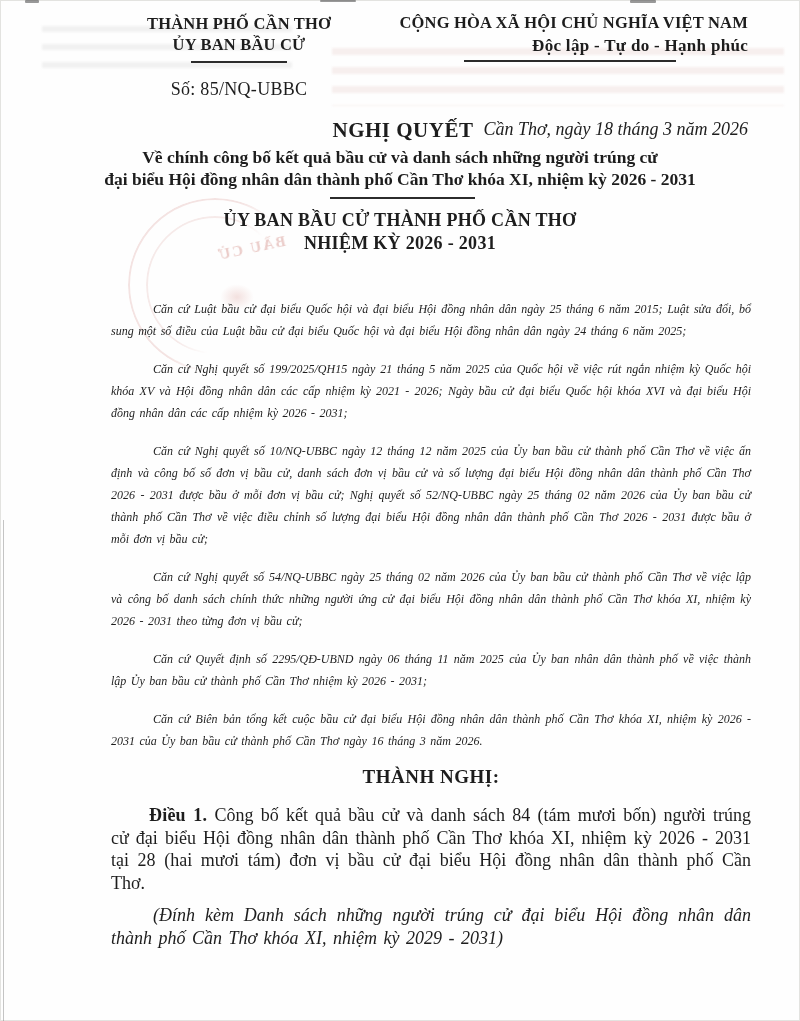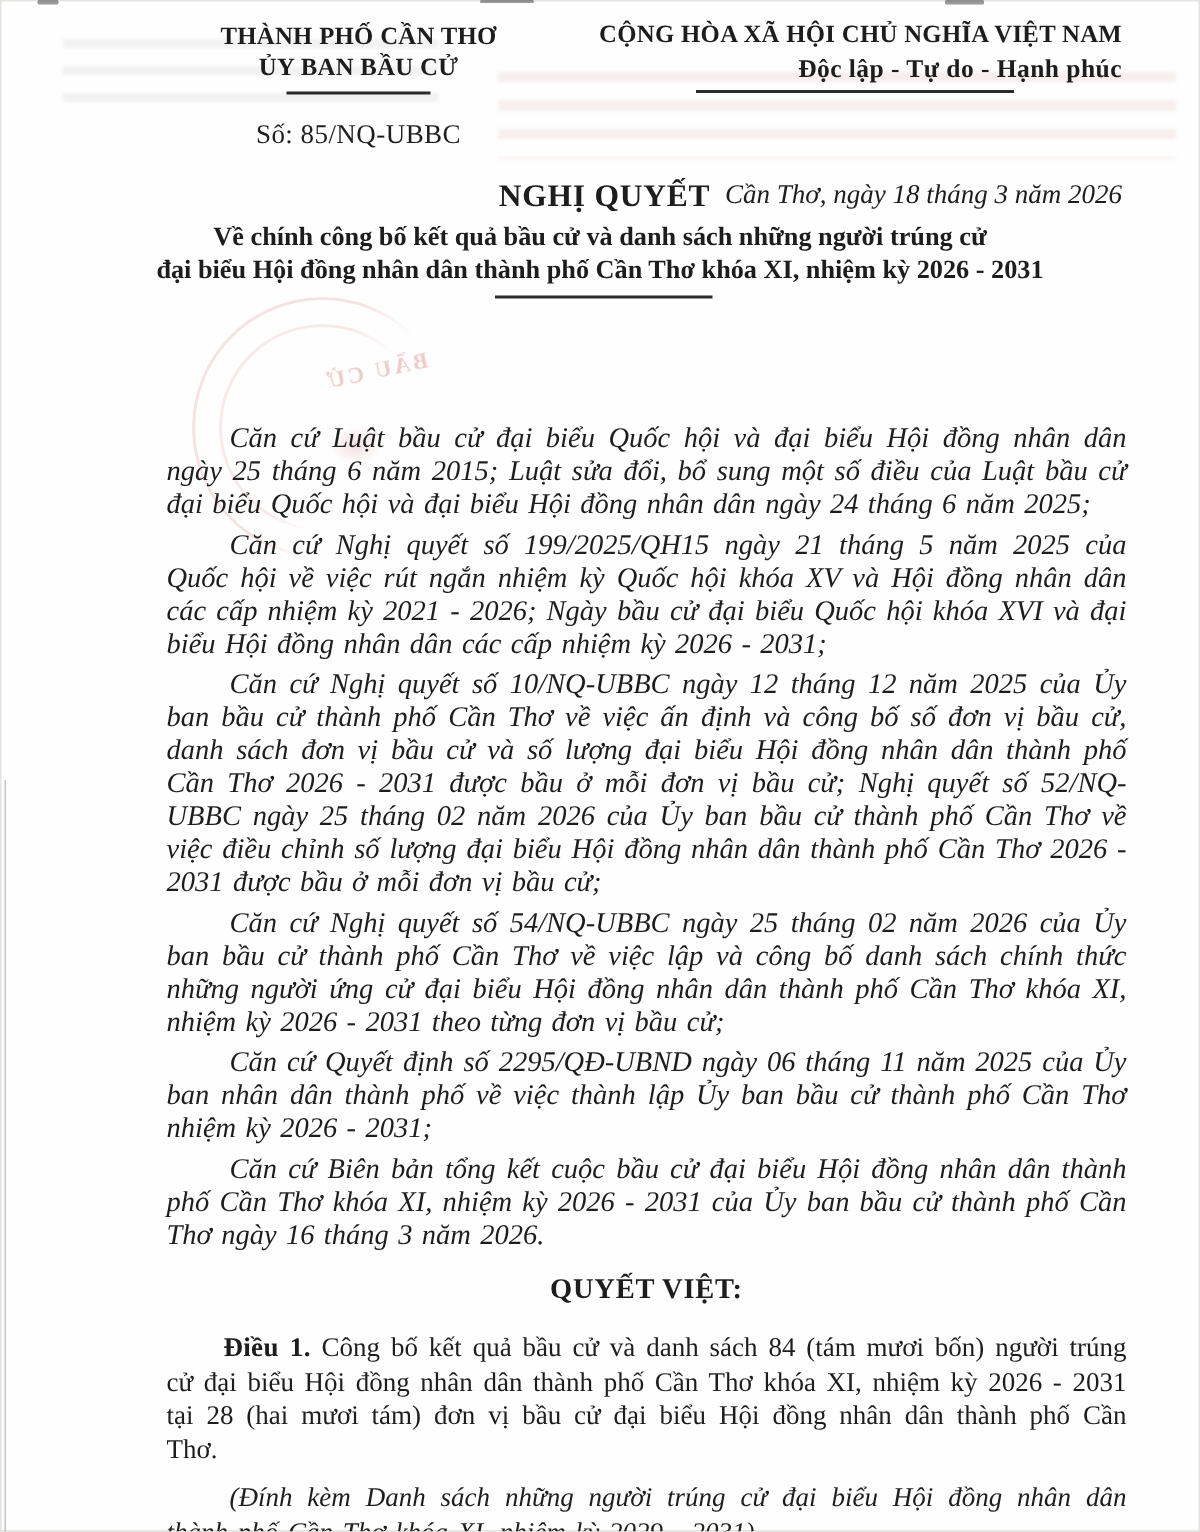--- a/index.html
+++ b/index.html
@@ -37,21 +37,21 @@
   .doc-title{position:absolute;left:3px;top:118px;width:100%;text-align:center;
     font-weight:bold;font-size:21px;letter-spacing:.5px;}
   .doc-subtitle{position:absolute;left:60px;top:146px;width:680px;text-align:center;
     font-weight:bold;font-size:17.5px;line-height:22px;}
   .subtitle-rule{position:absolute;left:330px;top:197px;width:145px;height:0;border-top:2px solid #2b2b2b;}
   .issuer-block{position:absolute;left:100px;top:209px;width:600px;text-align:center;
     font-weight:bold;font-size:18px;line-height:23px;letter-spacing:.3px;}
 
   
   .body-block{position:absolute;left:111px;top:282px;width:640px;}
-  .recital{font-style:italic;font-size:19px;line-height:22px;margin:0 0 5px;
+  .recital{font-style:italic;font-size:12px;line-height:22px;margin:16px 0 5px;
     text-indent:42px;text-align:justify;word-spacing:1.5px;}
   .resolution-heading{text-align:center;font-weight:bold;font-style:normal;
     font-size:19px;margin:14px 0 16px;letter-spacing:.5px;}
   .article{font-style:normal;font-size:18px;line-height:22.5px;margin:0 0 10px;
     text-indent:38px;text-align:justify;word-spacing:2.5px;}
   .article b{letter-spacing:.2px;}
   .attachment{font-style:italic;font-size:18px;line-height:22.5px;margin:0;
     text-indent:42px;text-align:justify;word-spacing:2px;}
 
   
@@ -101,29 +101,33 @@
   </div>
   <div class="place-date">Cần Thơ, ngày 18 tháng 3 năm 2026</div>
 
   <div class="doc-title">NGHỊ QUYẾT</div>
   <div class="doc-subtitle">
     <div>Về chính công bố kết quả bầu cử và danh sách những người trúng cử</div>
     <div>đại biểu Hội đồng nhân dân thành phố Cần Thơ khóa XI, nhiệm kỳ 2026 - 2031</div>
   </div>
   <div class="subtitle-rule"></div>
 
+  <div class="issuer-block">
+    <div>ỦY BAN BẦU CỬ THÀNH PHỐ CẦN THƠ</div>
+    <div>NHIỆM KỲ 2026 - 2031</div>
+  </div>
 
   <div class="body-block">
     <p class="recital">Căn cứ Luật bầu cử đại biểu Quốc hội và đại biểu Hội đồng nhân dân ngày 25 tháng 6 năm 2015; Luật sửa đổi, bổ sung một số điều của Luật bầu cử đại biểu Quốc hội và đại biểu Hội đồng nhân dân ngày 24 tháng 6 năm 2025;</p>
     <p class="recital">Căn cứ Nghị quyết số 199/2025/QH15 ngày 21 tháng 5 năm 2025 của Quốc hội về việc rút ngắn nhiệm kỳ Quốc hội khóa XV và Hội đồng nhân dân các cấp nhiệm kỳ 2021 - 2026; Ngày bầu cử đại biểu Quốc hội khóa XVI và đại biểu Hội đồng nhân dân các cấp nhiệm kỳ 2026 - 2031;</p>
     <p class="recital">Căn cứ Nghị quyết số 10/NQ-UBBC ngày 12 tháng 12 năm 2025 của Ủy ban bầu cử thành phố Cần Thơ về việc ấn định và công bố số đơn vị bầu cử, danh sách đơn vị bầu cử và số lượng đại biểu Hội đồng nhân dân thành phố Cần Thơ 2026 - 2031 được bầu ở mỗi đơn vị bầu cử; Nghị quyết số 52/NQ-UBBC ngày 25 tháng 02 năm 2026 của Ủy ban bầu cử thành phố Cần Thơ về việc điều chỉnh số lượng đại biểu Hội đồng nhân dân thành phố Cần Thơ 2026 - 2031 được bầu ở mỗi đơn vị bầu cử;</p>
     <p class="recital">Căn cứ Nghị quyết số 54/NQ-UBBC ngày 25 tháng 02 năm 2026 của Ủy ban bầu cử thành phố Cần Thơ về việc lập và công bố danh sách chính thức những người ứng cử đại biểu Hội đồng nhân dân thành phố Cần Thơ khóa XI, nhiệm kỳ 2026 - 2031 theo từng đơn vị bầu cử;</p>
     <p class="recital">Căn cứ Quyết định số 2295/QĐ-UBND ngày 06 tháng 11 năm 2025 của Ủy ban nhân dân thành phố về việc thành lập Ủy ban bầu cử thành phố Cần Thơ nhiệm kỳ 2026 - 2031;</p>
     <p class="recital">Căn cứ Biên bản tổng kết cuộc bầu cử đại biểu Hội đồng nhân dân thành phố Cần Thơ khóa XI, nhiệm kỳ 2026 - 2031 của Ủy ban bầu cử thành phố Cần Thơ ngày 16 tháng 3 năm 2026.</p>
 
-    <div class="resolution-heading">QUYẾT VIỆT:</div>
+    <div class="resolution-heading">THÀNH NGHỊ:</div>
 
     <p class="article"><b>Điều 1.</b><span> Công bố kết quả bầu cử và danh sách 84 (tám mươi bốn) người trúng cử đại biểu Hội đồng nhân dân thành phố Cần Thơ khóa XI, nhiệm kỳ 2026 - 2031 tại 28 (hai mươi tám) đơn vị bầu cử đại biểu Hội đồng nhân dân thành phố Cần Thơ.</span></p>
 
     <p class="attachment">(Đính kèm Danh sách những người trúng cử đại biểu Hội đồng nhân dân thành phố Cần Thơ khóa XI, nhiệm kỳ 2029 - 2031)</p>
   </div>
 
 </div>
 
 </body></html>

